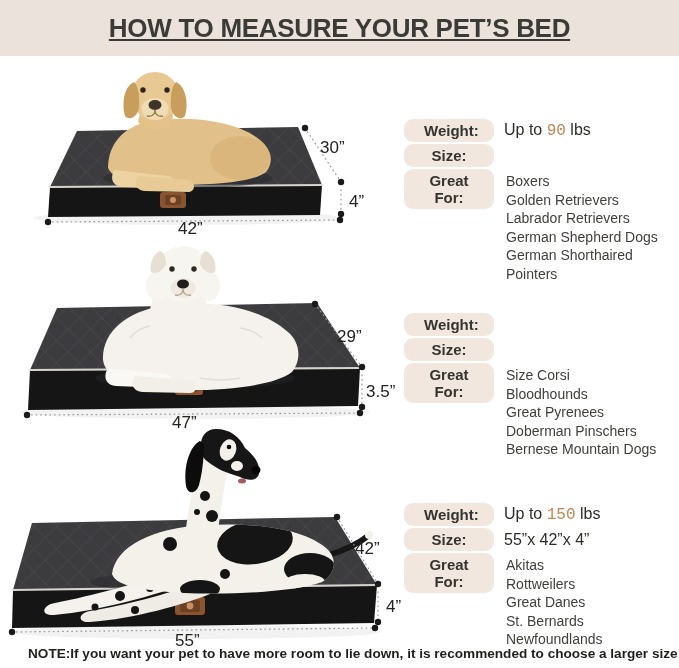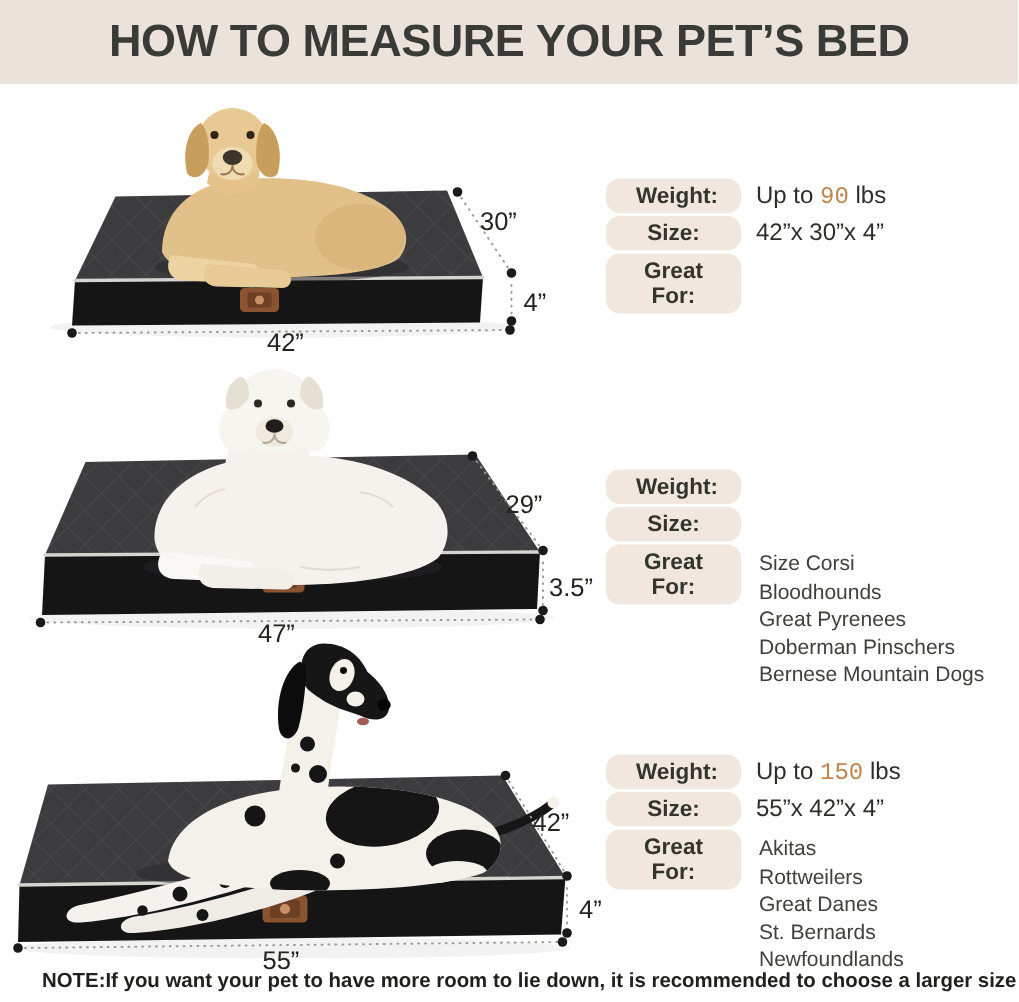--- a/index.html
+++ b/index.html
@@ -1,20 +1,20 @@
 <!DOCTYPE html>
 <html><head>
 <meta charset="utf-8">
 <style>
   html,body { margin:0; padding:0; background:#ffffff; font-family:"Liberation Sans", sans-serif; }
   .canvas { position:relative; width:679px; height:668px; background:#ffffff; overflow:hidden; }
 
   .title-band { position:absolute; left:0; top:0; width:679px; height:56px;
     background:#ece2dc; display:flex; align-items:center; justify-content:center; }
-  .title { font-size:30px; font-weight:bold; color:#3a3a37; letter-spacing:-0.3px; }
+  .title { font-size:26px; font-weight:bold; color:#3a3a37; letter-spacing:-0.3px;text-decoration:underline; }
 
   .scene { position:absolute; }
   #scene1 { left:18px;  top:58px; }
   #scene2 { left:0px;   top:238px; }
   #scene3 { left:0px;   top:424px; }
 
   .panel { position:absolute; left:404px; width:270px; }
   #panel1 { top:119px; }
   #panel2 { top:313px; }
   #panel3 { top:503px; }
@@ -218,24 +218,30 @@
     <div class="row">
       <span class="pill">Weight:</span>
       <span class="val">
         <span>Up to</span>
         <span class="accent">90</span>
         <span>lbs</span>
       </span>
     </div>
     <div class="row">
       <span class="pill">Size:</span>
-      <span class="val">42”x 30”x 4”</span>
     </div>
     <div class="row gf">
       <span class="pill">Great For:</span>
+      <ul class="breeds">
+        <li>Boxers</li>
+        <li>Golden Retrievers</li>
+        <li>Labrador Retrievers</li>
+        <li>German Shepherd Dogs</li>
+        <li>German Shorthaired Pointers</li>
+      </ul>
     </div>
   </div>
 
   <div class="panel" id="panel2">
     <div class="row">
       <span class="pill">Weight:</span>
     </div>
     <div class="row">
       <span class="pill">Size:</span>
     </div>

